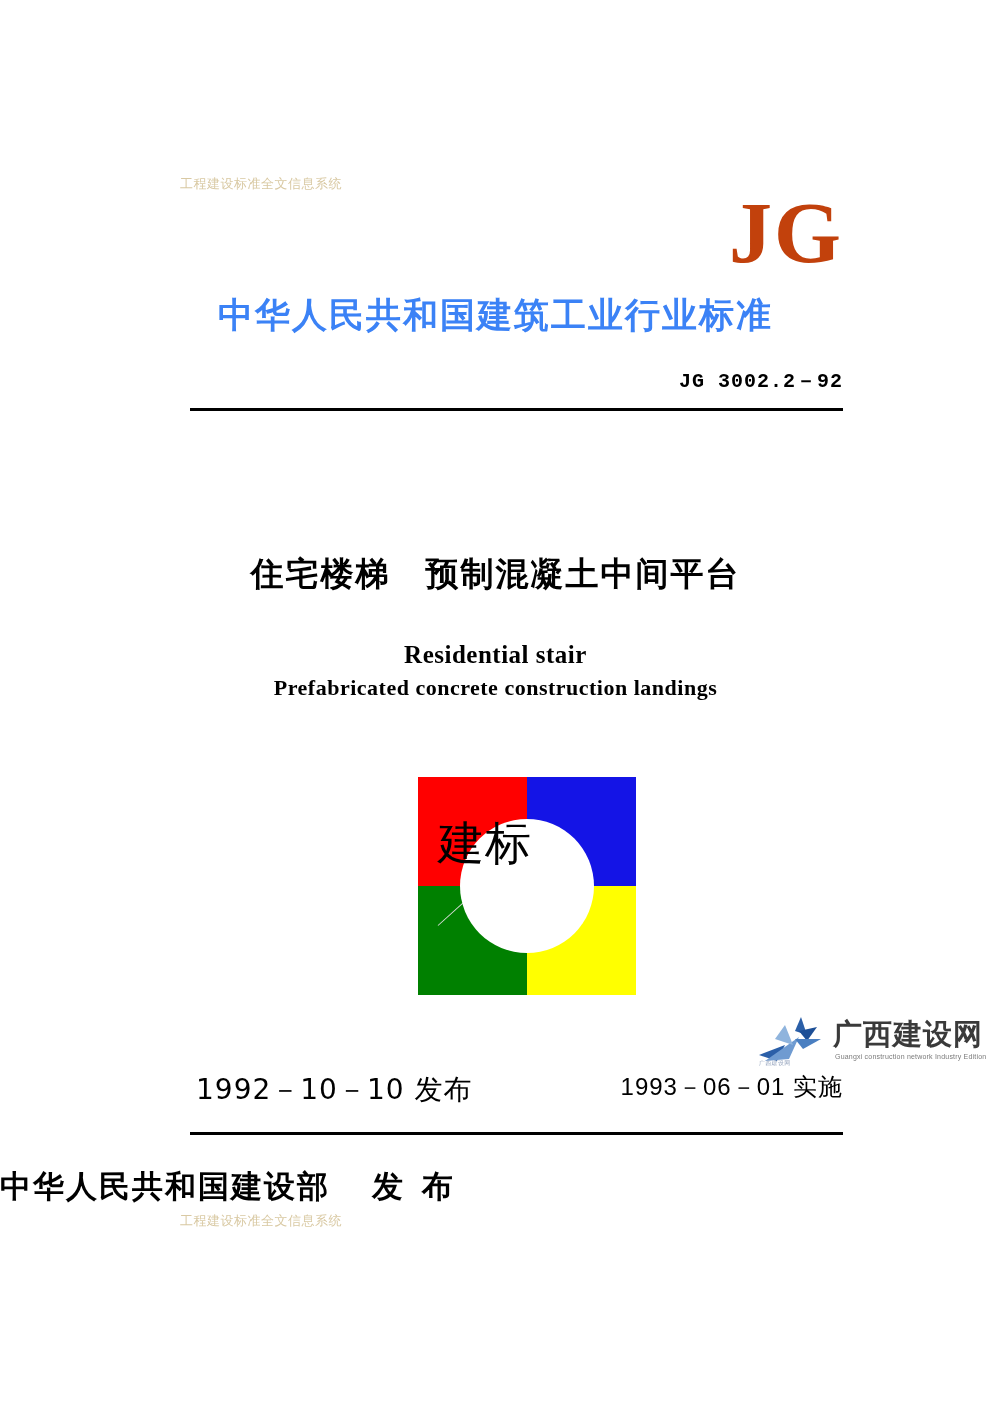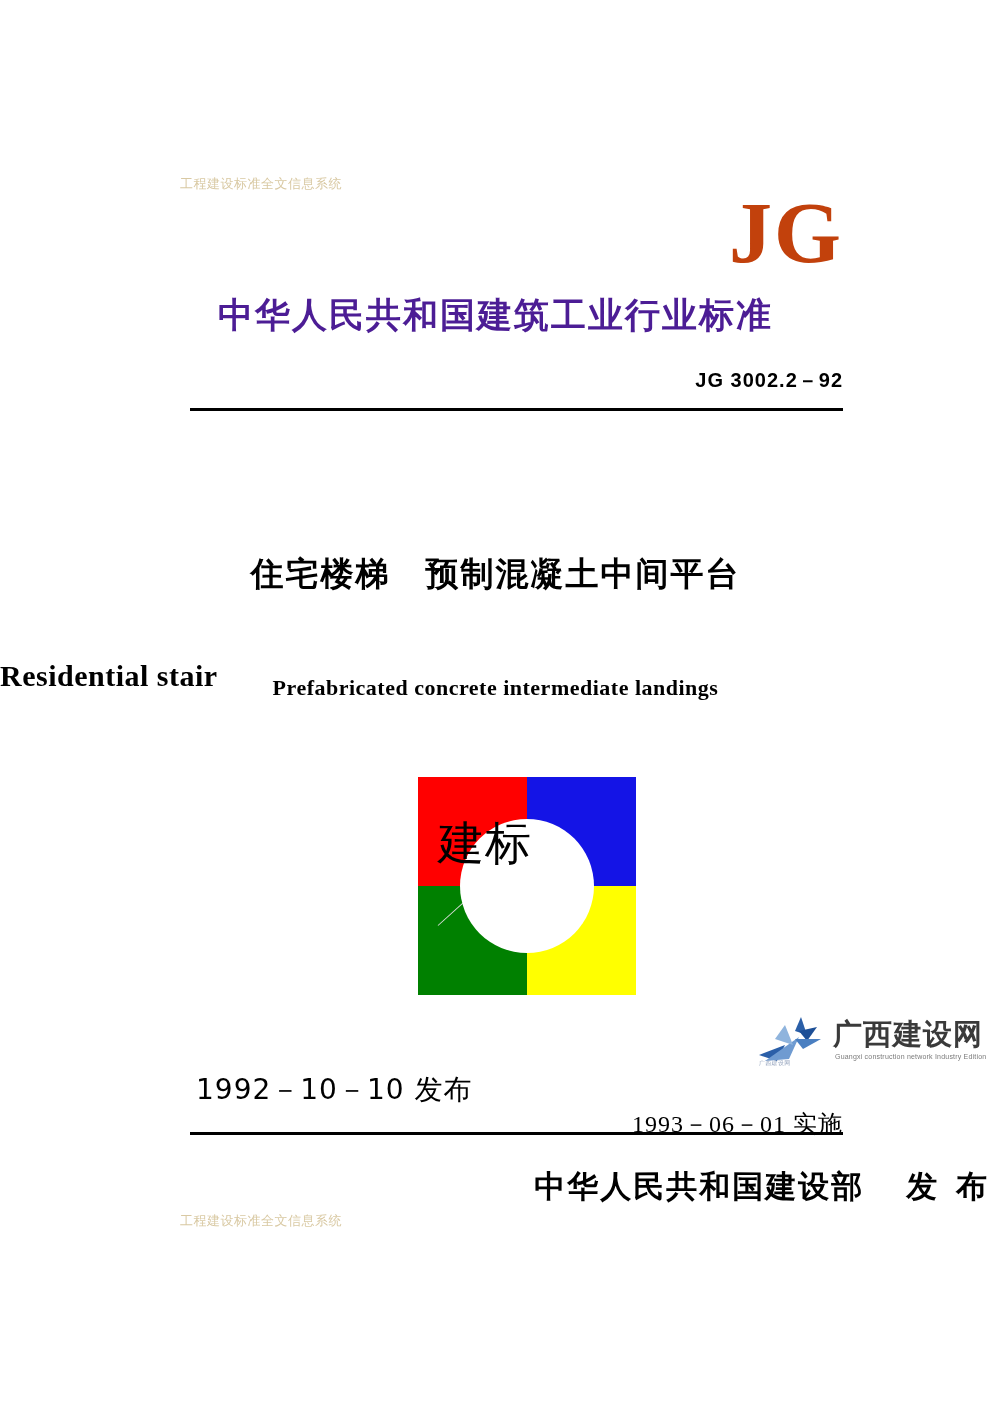--- a/index.html
+++ b/index.html
@@ -52,28 +52,28 @@
   .std-title {
     position: absolute;
     left: 0;
     right: 0;
     top: 292px;
     text-align: center;
     font-family: "DejaVu Sans", sans-serif;
     font-weight: bold;
     font-size: 35px;
     letter-spacing: 2px;
-    color: #4c1d95;
+    color: #3b82f6;
   }
 
   .std-code {
     position: absolute;
     right: 148px;
     top: 367px;
-    font-family: Liberation Sans, sans-serif;
+    font-family: Liberation Mono, monospace;
     font-size: 20px;
     letter-spacing: 1px;
     font-weight: bold;
   }
 
   .rule-top {
     position: absolute;
     left: 190px;
     right: 148px;
     top: 408px;
@@ -89,25 +89,25 @@
     text-align: center;
     font-family: "DejaVu Sans", sans-serif;
     font-weight: bold;
     font-size: 33px;
     letter-spacing: 2px;
   }
   .doc-title-en1 {
     position: absolute;
     left: 0; right: 0;
     top: 641px;
-    font-family: "Liberation Serif", serif;
-    font-weight: bold;
-    font-size: 30px;
+    text-align: center;
+    font-family: "Liberation Serif", serif;
+    font-weight: bold;
+    font-size: 25px;
     letter-spacing: 0.5px;
-    margin-top: 18px;
   }
   .doc-title-en2 {
     position: absolute;
     left: 0; right: 0;
     top: 675px;
     text-align: center;
     font-family: "Liberation Serif", serif;
     font-weight: bold;
     font-size: 22px;
     letter-spacing: 0.5px;
@@ -169,39 +169,38 @@
     left: 196px;
     top: 1071px;
     font-family: "DejaVu Sans", sans-serif;
     font-size: 28px;
     letter-spacing: 1px;
   }
   .date-right {
     position: absolute;
     right: 148px;
     top: 1071px;
-    font-family: Liberation Serif, serif;
+    font-family: Liberation Sans, sans-serif;
     font-size: 24px;
     letter-spacing: 1px;
-    margin-top: 37px;
   }
   .rule-bottom {
     position: absolute;
     left: 190px;
     right: 148px;
     top: 1132px;
     height: 3px;
     background: #000;
   }
 
   .issuer {
     position: absolute;
     left: 0; right: 0;
     top: 1166px;
-    text-align: right;
+    text-align: left;
     font-family: "DejaVu Sans", sans-serif;
     font-weight: bold;
     font-size: 31px;
     letter-spacing: 2px;
   }
   .issuer .pub {
     display: inline-block;
     margin-left: 42px;
     letter-spacing: 4px;
   }
@@ -263,21 +262,21 @@
   <div class="jg-logo">JG</div>
 
   <div class="std-title">中华人民共和国建筑工业行业标准</div>
 
   <div class="std-code">JG  3002.2－92</div>
 
   <div class="rule-top"></div>
 
   <div class="doc-title-cn">住宅楼梯　预制混凝土中间平台</div>
   <div class="doc-title-en1">Residential stair</div>
-  <div class="doc-title-en2">Prefabricated    concrete    intermediate    landings</div>
+  <div class="doc-title-en2">Prefabricated    concrete    construction    landings</div>
 
   <div class="emblem">
     <div class="q q-tl"></div>
     <div class="q q-tr"></div>
     <div class="q q-bl"></div>
     <div class="q q-br"></div>
     <div class="diag"></div>
     <div class="disc"></div>
     <div class="disc-text">建标</div>
   </div>

